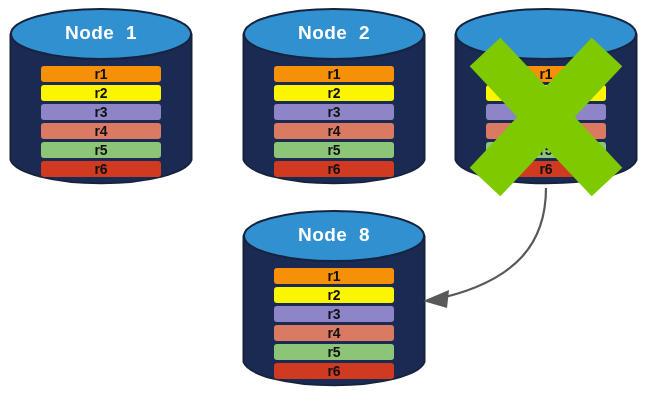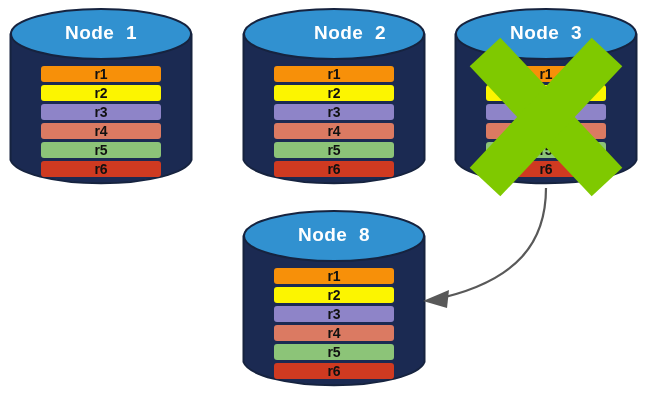--- a/index.html
+++ b/index.html
@@ -30,41 +30,40 @@
       <div class="node-title" style="top: 14px; color: rgb(255, 255, 255);">Node  1</div>
       <div class="bands" style="height: 178px;">
         <div class="band" style="left: 31px; top: 58px; width: 120px; height: 16px; background: rgb(247, 144, 9); color: rgb(17, 17, 17);">r1</div>
         <div class="band" style="left: 31px; top: 77px; width: 120px; height: 16px; background: rgb(252, 245, 0); color: rgb(17, 17, 17);">r2</div>
         <div class="band" style="left: 31px; top: 96px; width: 120px; height: 16px; background: rgb(142, 132, 200); color: rgb(17, 17, 17);">r3</div>
         <div class="band" style="left: 31px; top: 115px; width: 120px; height: 16px; background: rgb(219, 122, 98); color: rgb(17, 17, 17);">r4</div>
         <div class="band" style="left: 31px; top: 134px; width: 120px; height: 16px; background: rgb(140, 196, 120); color: rgb(17, 17, 17);">r5</div>
         <div class="band" style="left: 31px; top: 153px; width: 120px; height: 16px; background: rgb(207, 58, 33); color: rgb(17, 17, 17);">r6</div>
       </div>
     </div>
-    <div class="node" style="left: 243px; top: 8px; width: 182px; height: 178px; padding-left: 32px;">
+    <div class="node" style="left: 243px; top: 8px; width: 182px; height: 178px;">
       <svg class="cyl-svg" width="182" height="178" viewBox="0 0 182 178">
         <path d="M 0.5 26 L 0.5 152 A 91 26 0 0 0 181.5 152 L 181.5 26 A 91 26 0 0 0 0.5 26 Z" fill="#1b2a52" stroke="#16233f" stroke-width="2"></path>
         <ellipse cx="91" cy="26" rx="90" ry="25" fill="#3191d0" stroke="#16233f" stroke-width="2"></ellipse>
       </svg>
       <div class="node-title" style="top: 14px; color: rgb(255, 255, 255);">Node  2</div>
       <div class="bands" style="height: 178px;">
         <div class="band" style="left: 31px; top: 58px; width: 120px; height: 16px; background: rgb(247, 144, 9); color: rgb(17, 17, 17);">r1</div>
         <div class="band" style="left: 31px; top: 77px; width: 120px; height: 16px; background: rgb(252, 245, 0); color: rgb(17, 17, 17);">r2</div>
         <div class="band" style="left: 31px; top: 96px; width: 120px; height: 16px; background: rgb(142, 132, 200); color: rgb(17, 17, 17);">r3</div>
         <div class="band" style="left: 31px; top: 115px; width: 120px; height: 16px; background: rgb(219, 122, 98); color: rgb(17, 17, 17);">r4</div>
         <div class="band" style="left: 31px; top: 134px; width: 120px; height: 16px; background: rgb(140, 196, 120); color: rgb(17, 17, 17);">r5</div>
         <div class="band" style="left: 31px; top: 153px; width: 120px; height: 16px; background: rgb(207, 58, 33); color: rgb(17, 17, 17);">r6</div>
       </div>
     </div>
     <div class="node" style="left: 455px; top: 8px; width: 182px; height: 178px;">
       <svg class="cyl-svg" width="182" height="178" viewBox="0 0 182 178">
         <path d="M 0.5 26 L 0.5 152 A 91 26 0 0 0 181.5 152 L 181.5 26 A 91 26 0 0 0 0.5 26 Z" fill="#1b2a52" stroke="#16233f" stroke-width="2"></path>
         <ellipse cx="91" cy="26" rx="90" ry="25" fill="#3191d0" stroke="#16233f" stroke-width="2"></ellipse>
       </svg>
-      <div class="node-title" style="top: 14px; color: rgb(255, 255, 255);">Node  3</div>
       <div class="bands" style="height: 178px;">
         <div class="band" style="left: 31px; top: 58px; width: 120px; height: 16px; background: rgb(247, 144, 9); color: rgb(17, 17, 17);">r1</div>
         <div class="band" style="left: 31px; top: 77px; width: 120px; height: 16px; background: rgb(252, 245, 0); color: rgb(17, 17, 17);">r2</div>
         <div class="band" style="left: 31px; top: 96px; width: 120px; height: 16px; background: rgb(142, 132, 200); color: rgb(17, 17, 17);">r3</div>
         <div class="band" style="left: 31px; top: 115px; width: 120px; height: 16px; background: rgb(219, 122, 98); color: rgb(17, 17, 17);">r4</div>
         <div class="band" style="left: 31px; top: 134px; width: 120px; height: 16px; background: rgb(140, 196, 120); color: rgb(17, 17, 17);">r5</div>
         <div class="band" style="left: 31px; top: 153px; width: 120px; height: 16px; background: rgb(207, 58, 33); color: rgb(17, 17, 17);">r6</div>
       </div>
       <svg class="xmark" width="182" height="178" viewBox="0 0 182 178">
         <line x1="30" y1="44" x2="152" y2="174" stroke="#7fc900" stroke-width="42" stroke-linecap="butt"></line>

